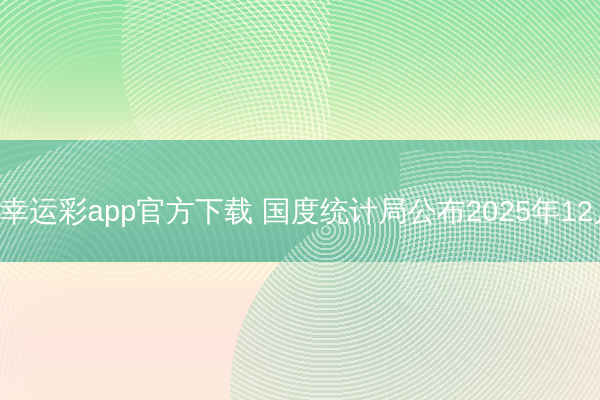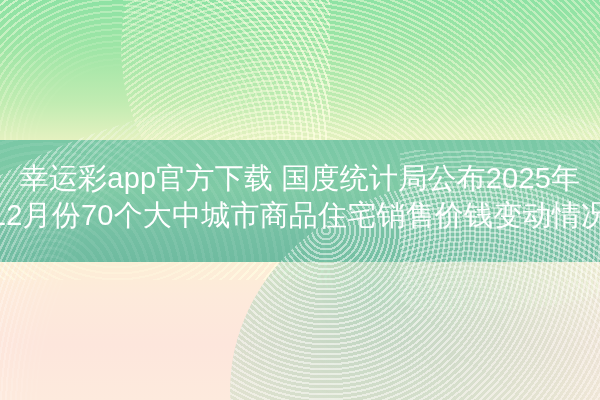--- a/index.html
+++ b/index.html
@@ -169,21 +169,21 @@
   }
 
   
   .headline {
     position: absolute;
     left: 0;
     right: 0;
     top: 140px;
     height: 122px;
     display: flex;
-    flex-direction: column;
+    flex-direction: row;
     align-items: center;
     justify-content: flex-start;
     padding-top: 20px;
     box-sizing: border-box;
   }
   .headline-line {
     color: #ffffff;
     font-size: 29px;
     line-height: 37px;
     letter-spacing: 0.2px;

